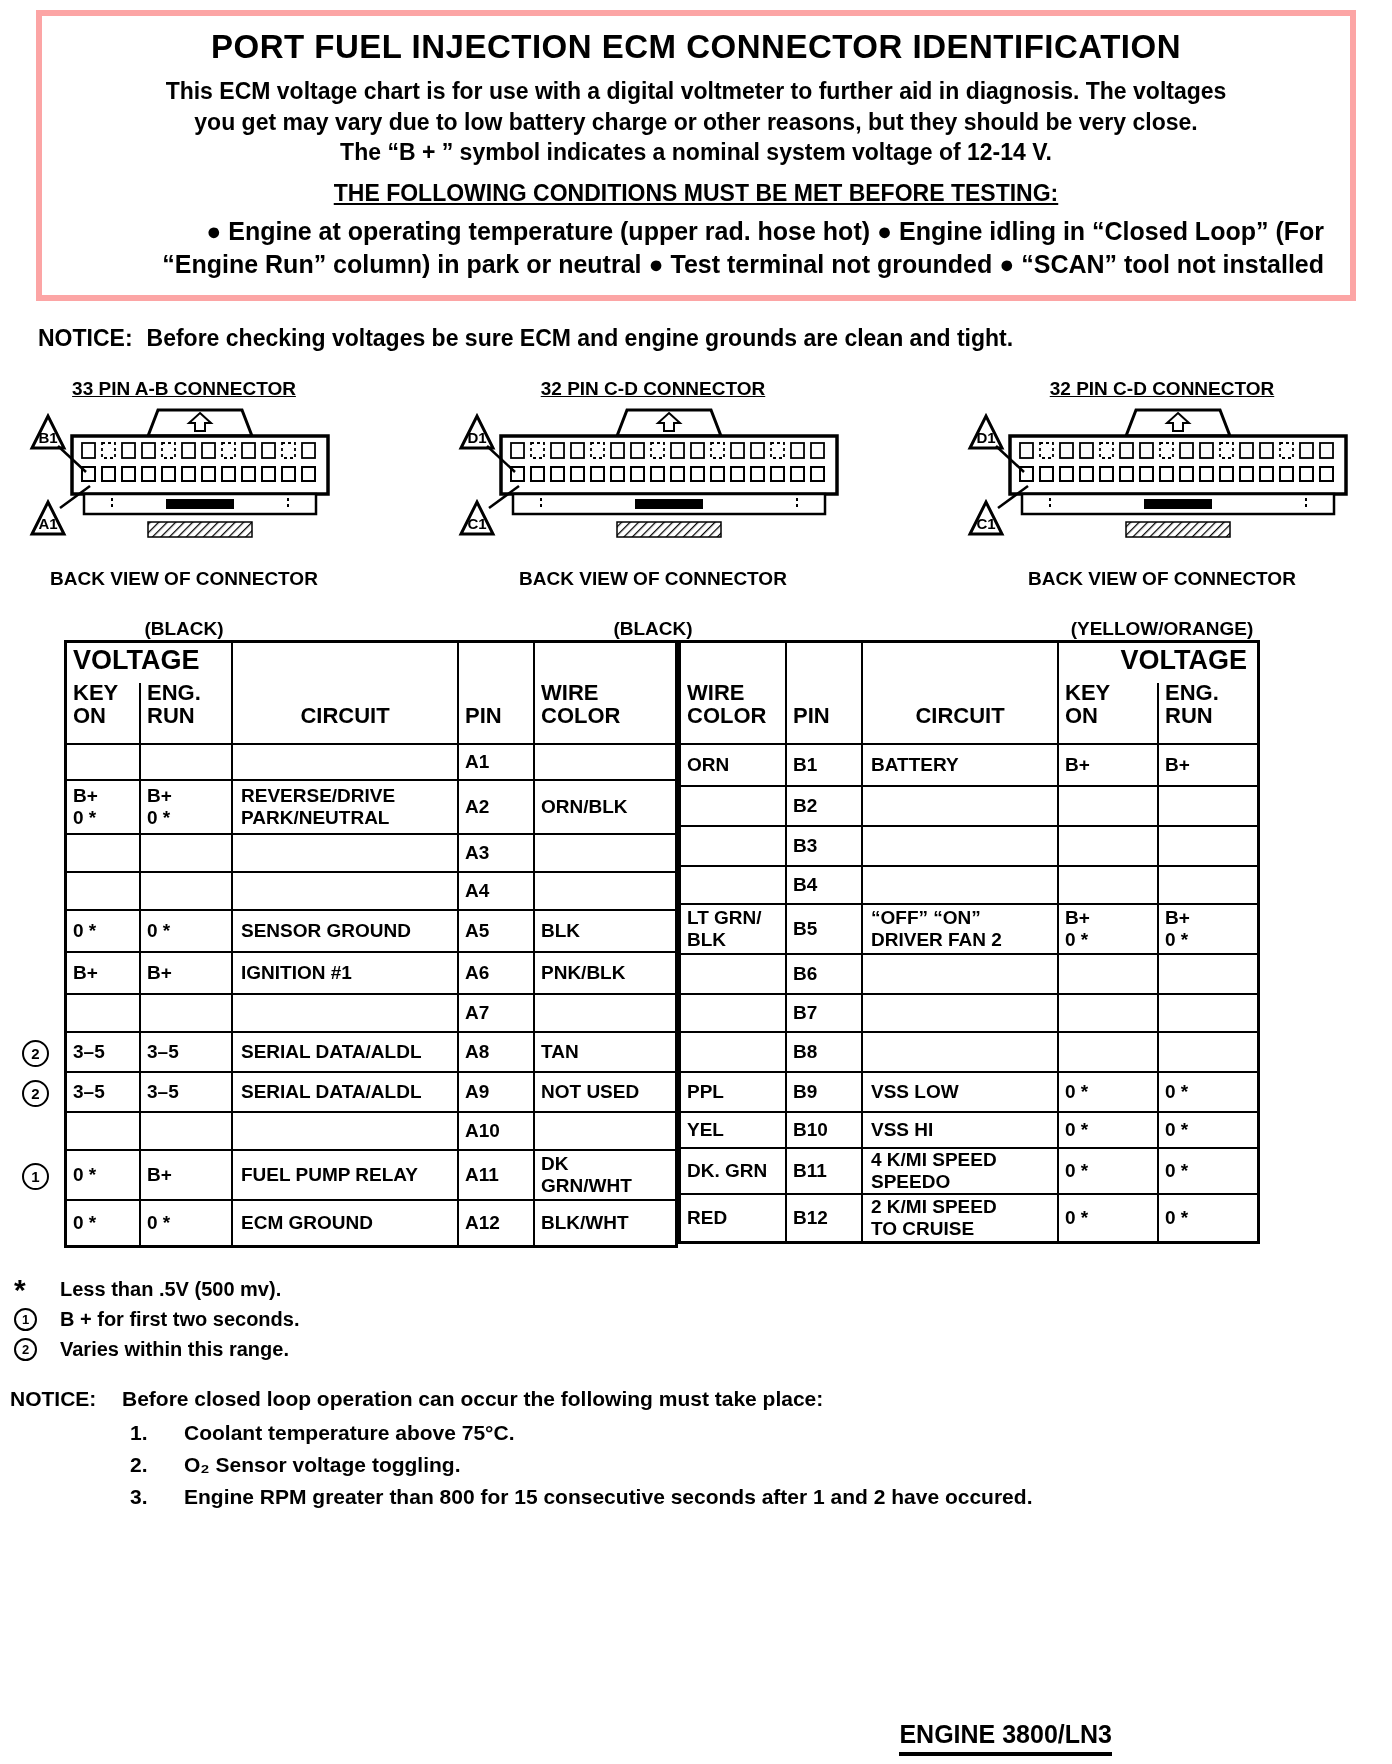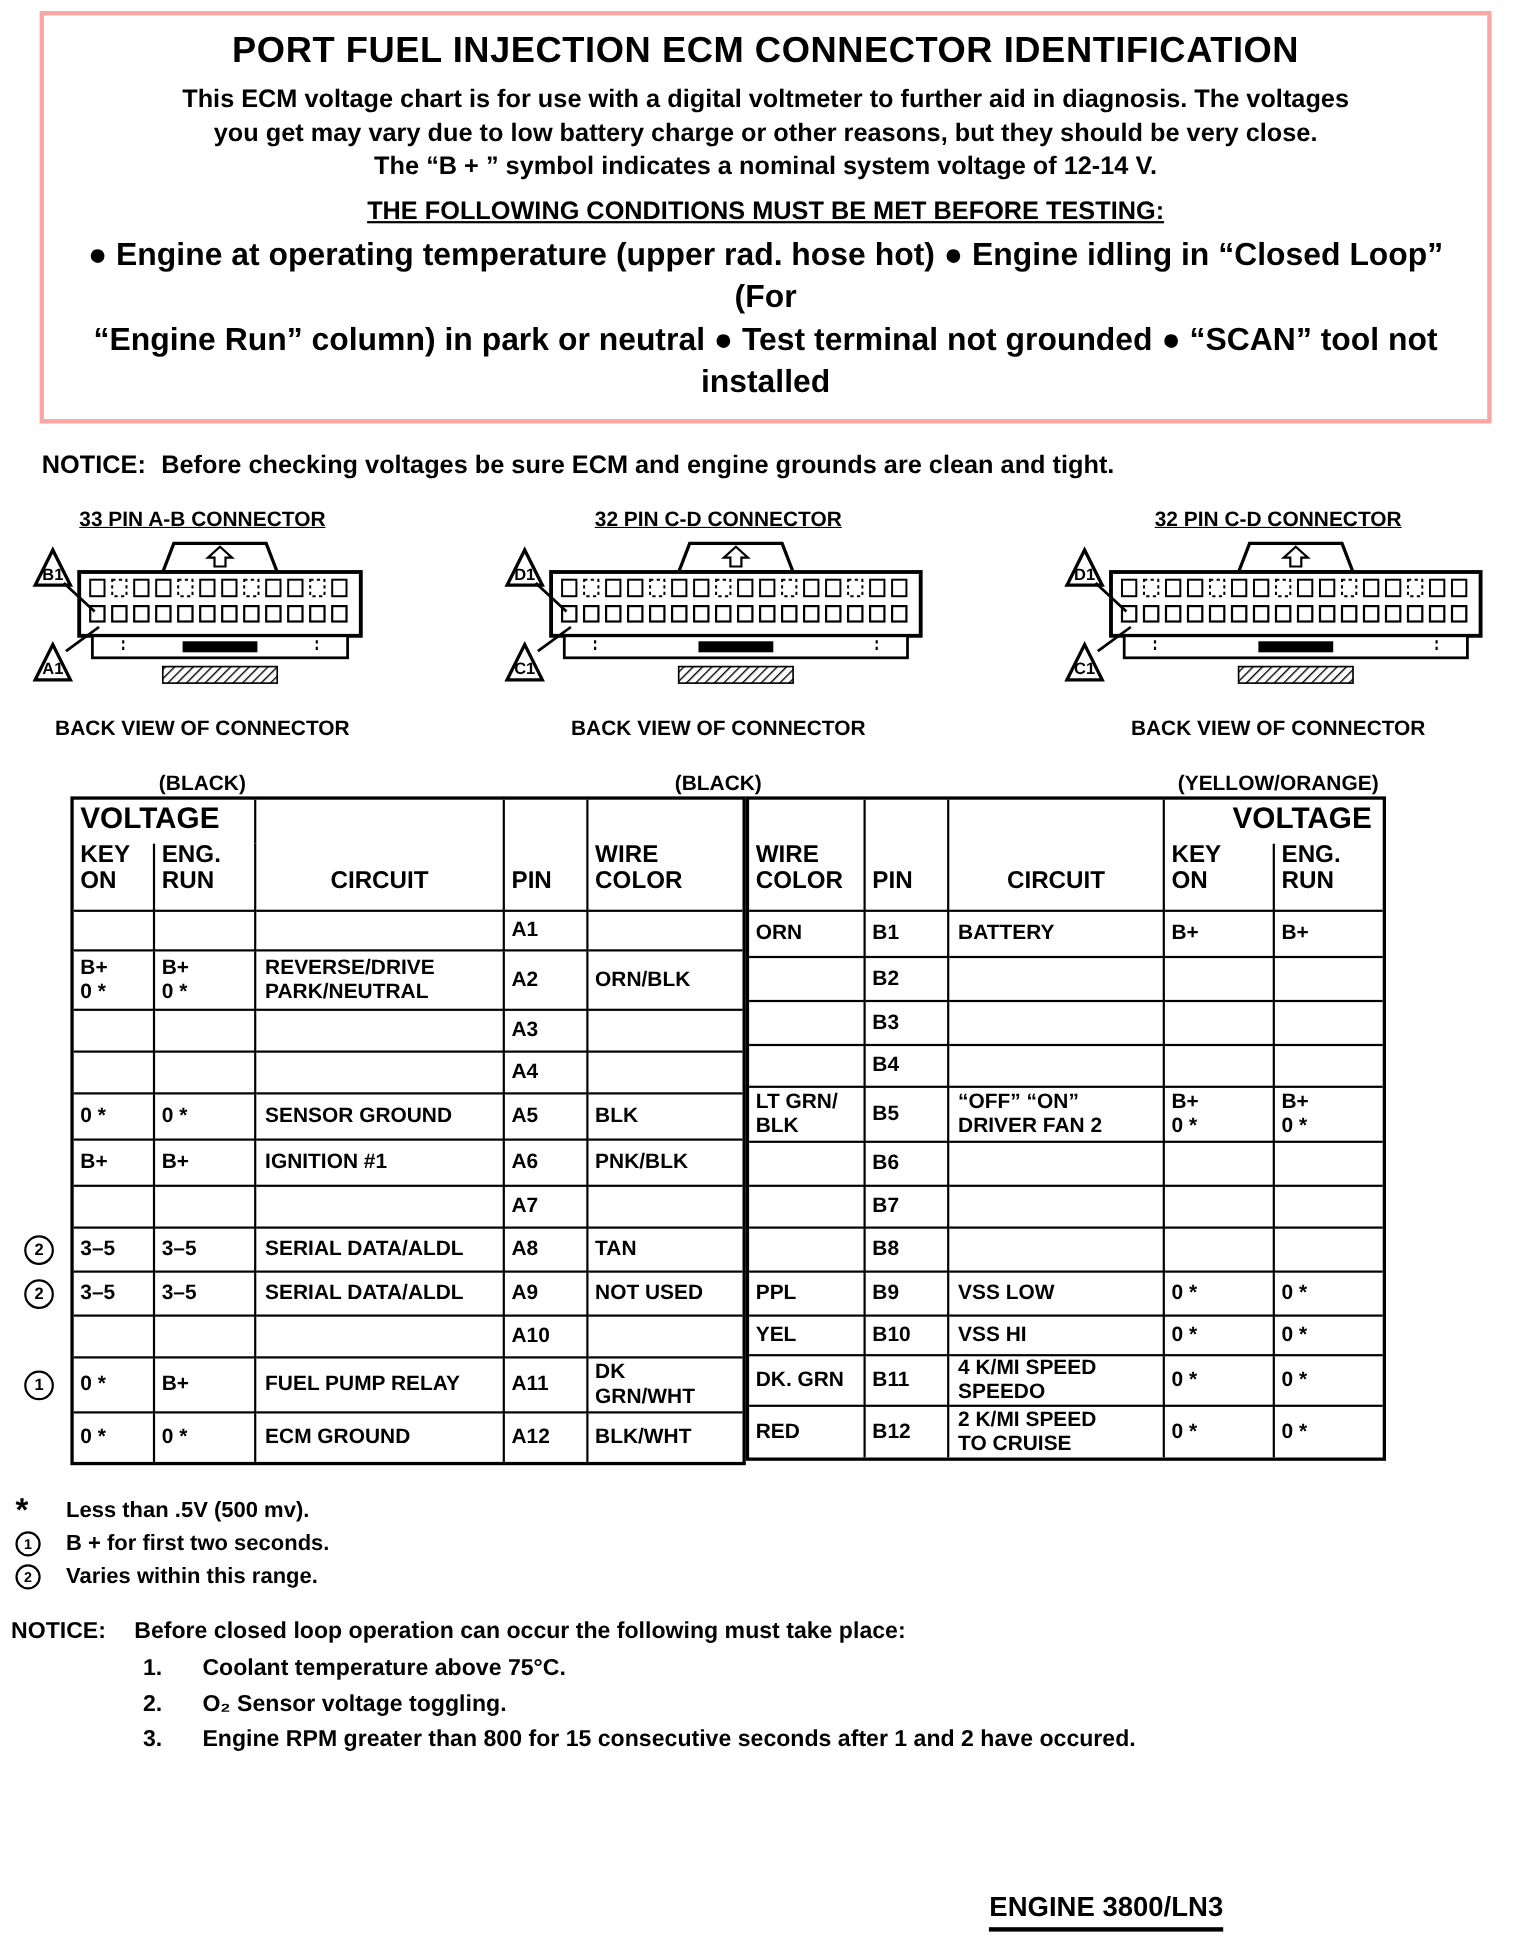--- a/index.html
+++ b/index.html
@@ -1,23 +1,23 @@
 <!DOCTYPE html>
 <html><head>
 <meta charset="utf-8">
 <title>Port Fuel Injection ECM Connector Identification</title>
 <style>
   html,body{margin:0;padding:0;background:#ffffff;}
   .page{width:1392px;height:1764px;background:#fff;color:#000;position:relative;
         font-family:"Liberation Sans",sans-serif;font-weight:bold;overflow:hidden;margin:0 auto;}
-  .header-box{margin:10px 36px 0 36px;border:4px solid #fca5a5;padding:8px 26px 14px;text-align:center;}
+  .header-box{margin:10px 36px 0 36px;border:6px solid #fca5a5;padding:8px 26px 14px;text-align:center;}
   .page-title{font-size:33px;margin:4px 0 10px;letter-spacing:.5px;}
   .intro{font-size:23px;line-height:1.33;margin:0 0 12px;white-space:pre-line;}
   .cond-head{font-size:23px;margin:0 0 8px;text-decoration:underline;}
-  .cond-text{font-size:29px;line-height:1.33;margin:0;white-space:pre-line;}
+  .cond-text{font-size:25px;line-height:1.33;margin:0;white-space:pre-line;text-align:right;}
   .notice-top{margin:24px 38px 0;font-size:23px;}
   .notice-top .lbl{margin-right:14px;}
   .connectors{display:flex;justify-content:space-between;align-items:flex-start;margin:26px 34px 0 28px;}
   .conn{display:flex;flex-direction:column;align-items:center;}
   .conn-title{font-size:19px;text-decoration:underline;margin-bottom:6px;}
   .conn-caption{font-size:19px;margin-top:10px;}
   .conn-color{font-size:19px;margin-top:28px;}
   .table-title{text-align:center;font-size:29px;margin:32px 0 12px;}
   .tables{display:flex;margin:0 0 0 64px;align-items:flex-start;}
   .table-wrap{position:relative;}

